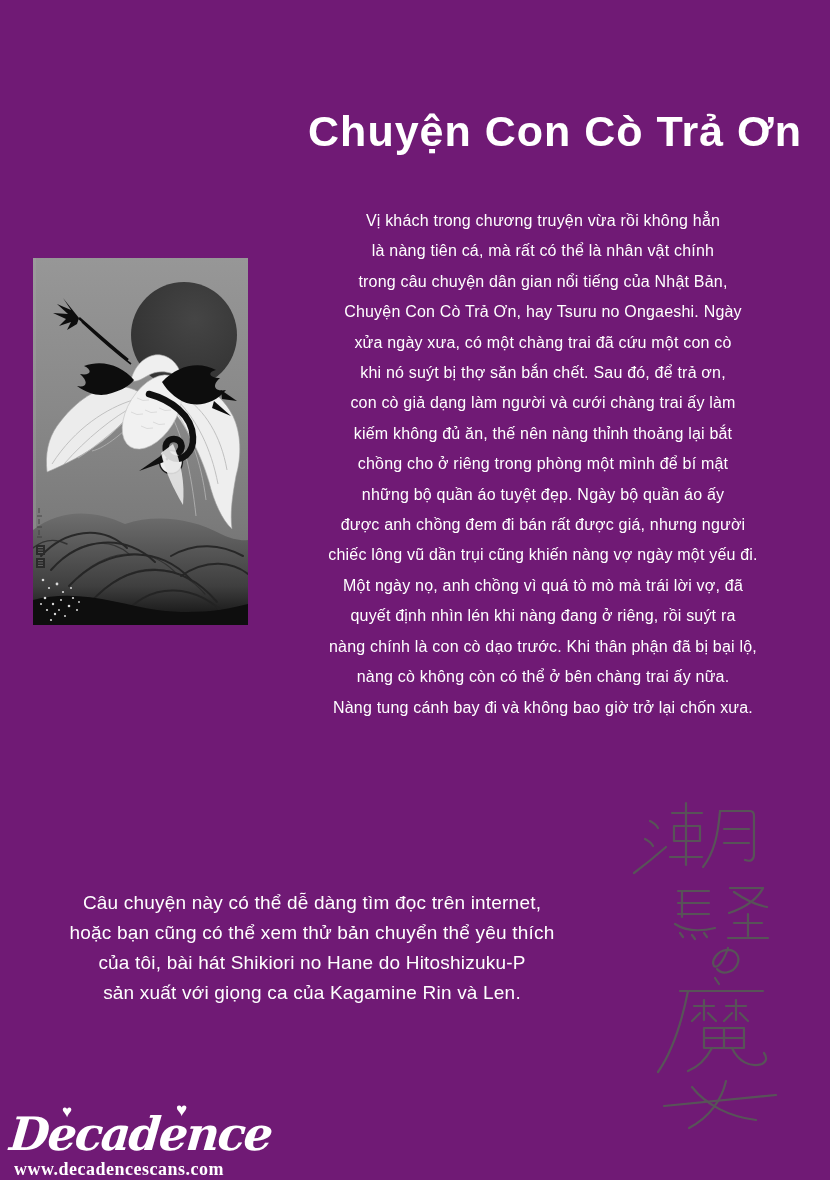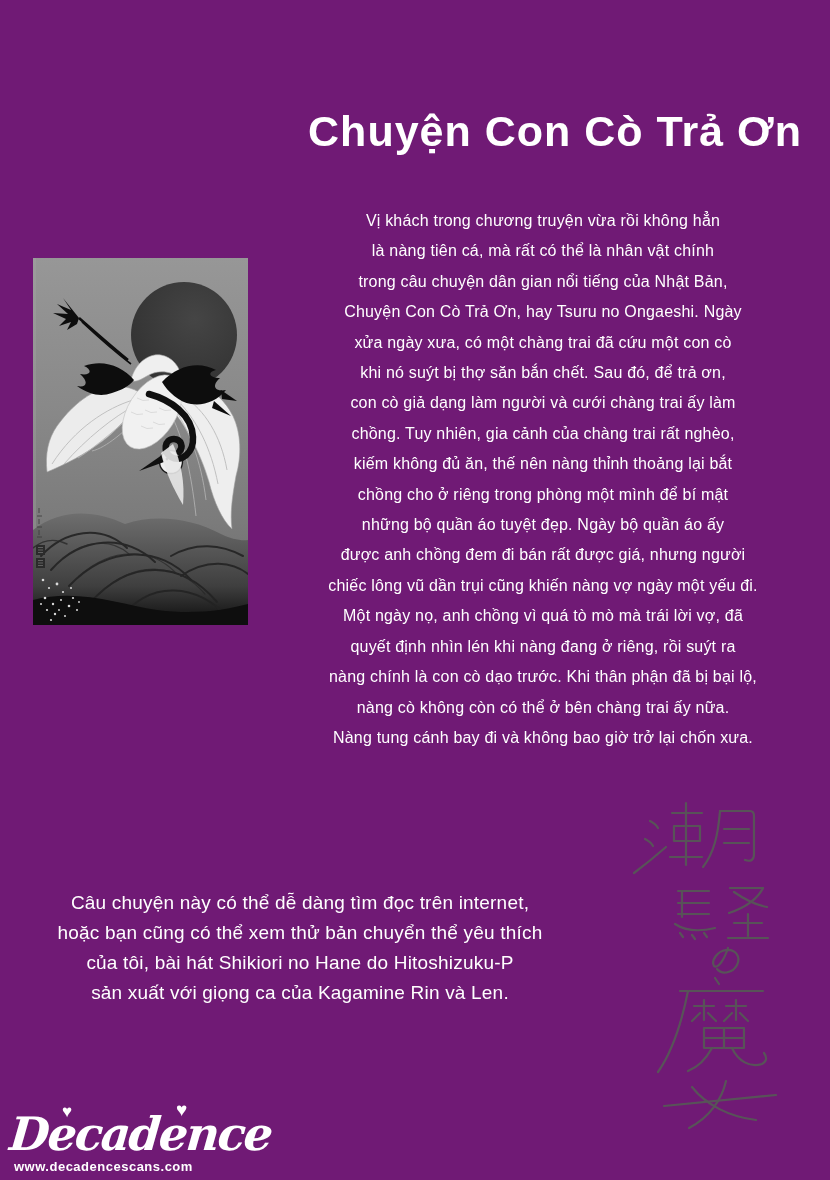--- a/index.html
+++ b/index.html
@@ -7,31 +7,31 @@
     position:relative;width:830px;height:1180px;background:#701a75;
     overflow:hidden;font-family:"Liberation Sans","DejaVu Sans",sans-serif;color:#ffffff;
   }
   .title{
     position:absolute;left:280px;top:102px;width:550px;margin:0;
     text-align:center;font-size:43px;font-weight:bold;letter-spacing:1px;
     line-height:58px;white-space:nowrap;
   }
   .story{position:absolute;left:258px;top:206px;width:570px;text-align:center;}
   .sline{font-size:16px;line-height:30.4px;white-space:nowrap;letter-spacing:0.2px;}
-  .note{position:absolute;left:40px;top:888px;width:520px;text-align:center;}
+  .note{position:absolute;left:52px;top:888px;width:520px;text-align:center;}
   .nline{font-size:19px;line-height:30px;white-space:nowrap;letter-spacing:0.2px;}
   .painting{position:absolute;left:33px;top:258px;}
   .calligraphy{position:absolute;left:628px;top:795px;width:165px;height:345px;}
   .sr-only{position:absolute;width:1px;height:1px;overflow:hidden;clip:rect(0 0 0 0);white-space:nowrap;}
   .logo{position:absolute;left:10px;top:1096px;width:240px;}
   .logo-name{
     font-family:"DejaVu Serif","Liberation Serif",serif;font-style:italic;font-weight:bold;
     font-size:46px;line-height:48px;letter-spacing:-2px;margin-top:14px;transform:skewX(-5deg);
   }
-  .logo-url{font-size:13px;font-weight:bold;letter-spacing:0.5px;margin-top:1px;margin-left:4px;}
+  .logo-url{font-size:18px;font-weight:bold;letter-spacing:0.5px;margin-top:1px;margin-left:4px;font-family:Liberation Serif, serif;}
   .heart{position:absolute;color:#ffffff;}
   .heart1{left:52px;top:6px;font-size:17px;}
   .heart2{left:166px;top:3px;font-size:19px;}
 </style>
 </head>
 <body>
 
 <div class="page">
 
   <svg class="painting" width="215" height="367" viewBox="0 0 215 367">
@@ -167,21 +167,20 @@
   <h1 class="title">Chuyện Con Cò Trả Ơn</h1>
 
   <div class="story">
     <div class="sline">Vị khách trong chương truyện vừa rồi không hẳn</div>
     <div class="sline">là nàng tiên cá, mà rất có thể là nhân vật chính</div>
     <div class="sline">trong câu chuyện dân gian nổi tiếng của Nhật Bản,</div>
     <div class="sline">Chuyện Con Cò Trả Ơn, hay Tsuru no Ongaeshi. Ngày</div>
     <div class="sline">xửa ngày xưa, có một chàng trai đã cứu một con cò</div>
     <div class="sline">khi nó suýt bị thợ săn bắn chết. Sau đó, để trả ơn,</div>
     <div class="sline">con cò giả dạng làm người và cưới chàng trai ấy làm</div>
-    <div class="sline">chồng. Tuy nhiên, gia cảnh của chàng trai rất nghèo,</div>
     <div class="sline">kiếm không đủ ăn, thế nên nàng thỉnh thoảng lại bắt</div>
     <div class="sline">chồng cho ở riêng trong phòng một mình để bí mật</div>
     <div class="sline">những bộ quần áo tuyệt đẹp. Ngày bộ quần áo ấy</div>
     <div class="sline">được anh chồng đem đi bán rất được giá, nhưng người</div>
     <div class="sline">chiếc lông vũ dần trụi cũng khiến nàng vợ ngày một yếu đi.</div>
     <div class="sline">Một ngày nọ, anh chồng vì quá tò mò mà trái lời vợ, đã</div>
     <div class="sline">quyết định nhìn lén khi nàng đang ở riêng, rồi suýt ra</div>
     <div class="sline">nàng chính là con cò dạo trước. Khi thân phận đã bị bại lộ,</div>
     <div class="sline">nàng cò không còn có thể ở bên chàng trai ấy nữa.</div>
     <div class="sline">Nàng tung cánh bay đi và không bao giờ trở lại chốn xưa.</div>

